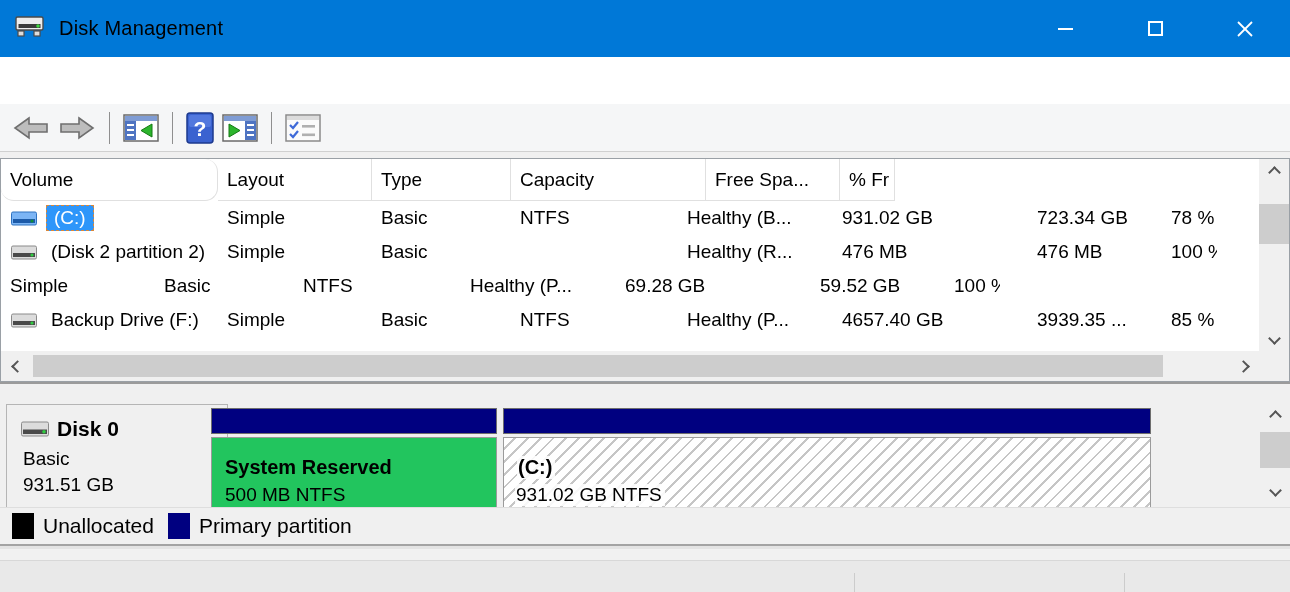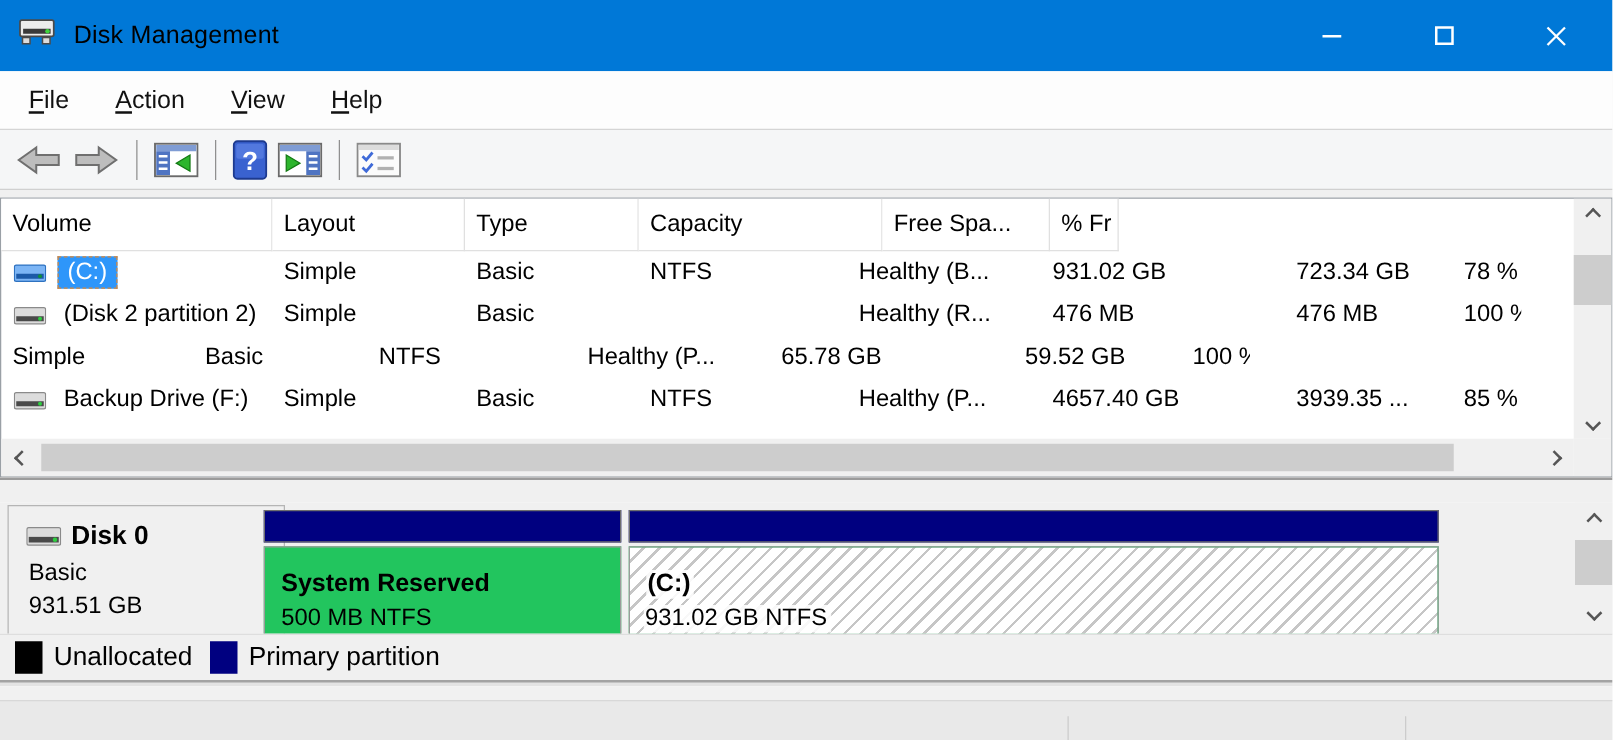--- a/index.html
+++ b/index.html
@@ -38,21 +38,21 @@
   .gapstrip { position:absolute; top:152px; left:0; width:1290px; height:6px; background:#f0f0f0; }
 
   
   .vtable { position:absolute; top:158px; left:0; width:1290px; height:224px; background:#fff;
     border:1px solid #9aa0a6; }
   .vhead { display:flex; height:42px; font-size:19px; color:#000; }
   .vhead .hc { border-right:1px solid #e0e0e0; border-bottom:1px solid #e0e0e0;
     display:flex; align-items:center; padding-left:9px; background:#ffffff; white-space:nowrap; overflow:hidden; }
   .vrow { display:flex; height:34px; font-size:19px; color:#000; }
   .vrow .rc { display:flex; align-items:center; padding-left:9px; white-space:nowrap; overflow:hidden; }
-  .c0{width:217px;} .c1{width:154px;} .c2{width:139px;} .c3{width:167px;}
+  .c0{width:217px;border-radius:13px;} .c1{width:154px;} .c2{width:139px;} .c3{width:167px;}
   .c4{width:155px;} .c5{width:195px;} .c6{width:134px;} .c7{width:55px;}
   .vrow .c0 { padding-left:10px; }
   .vol-label { padding:1px 7px; }
   .vol-label.sel { background:#2e96fa; color:#fff; border:1px dashed #d9873a; margin-left:2px; }
   .drive-ico { margin-right:7px; flex:0 0 auto; }
 
   
   .v-scroll { position:absolute; top:0; right:0; width:30px; height:192px; background:#f0f0f0; }
   .v-scroll .arr { position:absolute; left:0; width:30px; height:26px; display:flex; align-items:center; justify-content:center; }
   .v-scroll .arr.top{ top:0; } .v-scroll .arr.bot{ bottom:0; }
@@ -135,26 +135,20 @@
         </div>
       <div class="win-btn">
         <svg width="18" height="18" viewBox="0 0 18 18">
           <line x1="2" y1="2" x2="16" y2="16" stroke="#fff" stroke-width="1.8"></line>
           <line x1="16" y1="2" x2="2" y2="16" stroke="#fff" stroke-width="1.8"></line>
         </svg>
       </div>
     </div>
   </div>
 
-  <div class="menubar">
-    <span><span class="mn">F</span><span>ile</span></span>
-    <span><span class="mn">A</span><span>ction</span></span>
-    <span><span class="mn">V</span><span>iew</span></span>
-    <span><span class="mn">H</span><span>elp</span></span>
-  </div>
 
   <div class="toolbar">
     <div class="tb-btn">
       <svg width="38" height="26" viewBox="0 0 38 26">
         <path d="M17 3 L3 13 L17 23 L17 17 L35 17 L35 9 L17 9 Z" fill="#bdbdbd" stroke="#6f6f6f" stroke-width="1.6"></path>
       </svg>
     </div>
     <div class="tb-btn">
       <svg width="38" height="26" viewBox="0 0 38 26">
         <path d="M21 3 L35 13 L21 23 L21 17 L3 17 L3 9 L21 9 Z" fill="#bdbdbd" stroke="#6f6f6f" stroke-width="1.6"></path>
@@ -250,21 +244,21 @@
       <div class="rc c5">476 MB</div>
       <div class="rc c6">476 MB</div>
       <div class="rc c7">100 %</div>
     </div>
 
     <div class="vrow">
       <div class="rc c1">Simple</div>
       <div class="rc c2">Basic</div>
       <div class="rc c3">NTFS</div>
       <div class="rc c4">Healthy (P...</div>
-      <div class="rc c5">65.78 GB</div>
+      <div class="rc c5">69.28 GB</div>
       <div class="rc c6">59.52 GB</div>
       <div class="rc c7">100 %</div>
     </div>
 
     <div class="vrow">
       <div class="rc c0">
         <svg class="drive-ico" width="26" height="15" viewBox="0 0 26 15">
           <rect x="0.5" y="1" width="25" height="13" rx="1.5" fill="#dcdcdc" stroke="#8a8a8a" stroke-width="1"></rect>
           <rect x="2" y="8" width="22" height="4" fill="#4a4a4a"></rect>
           <circle cx="21" cy="10" r="1.6" fill="#2ecc40"></circle>

